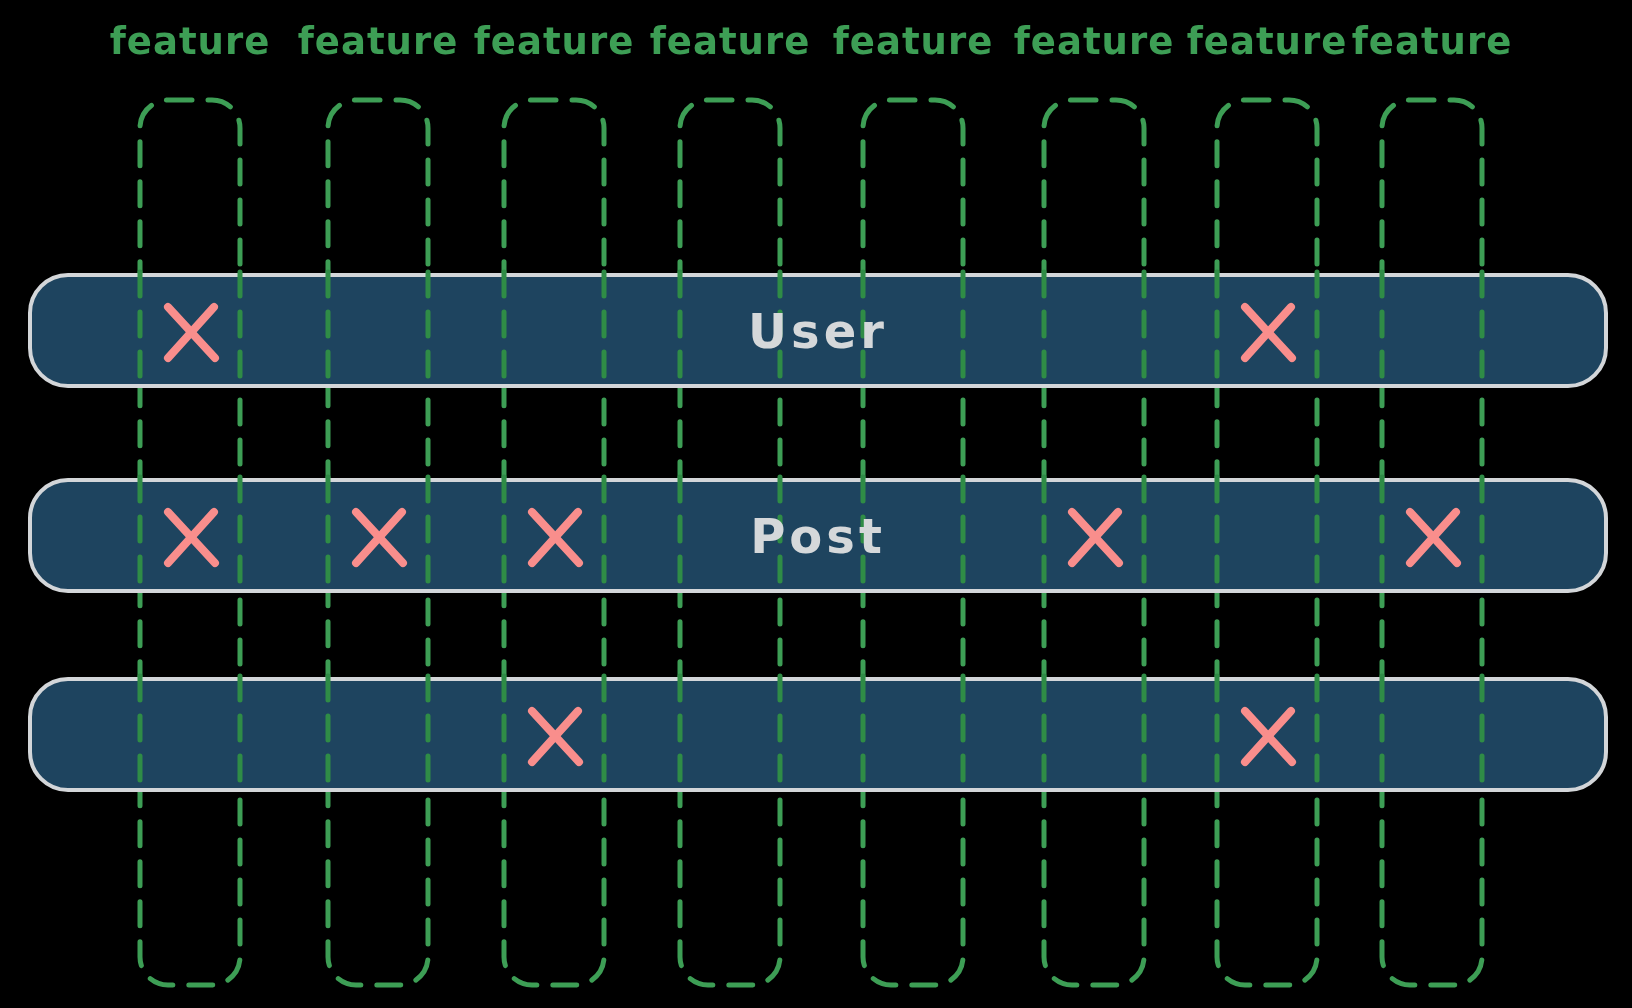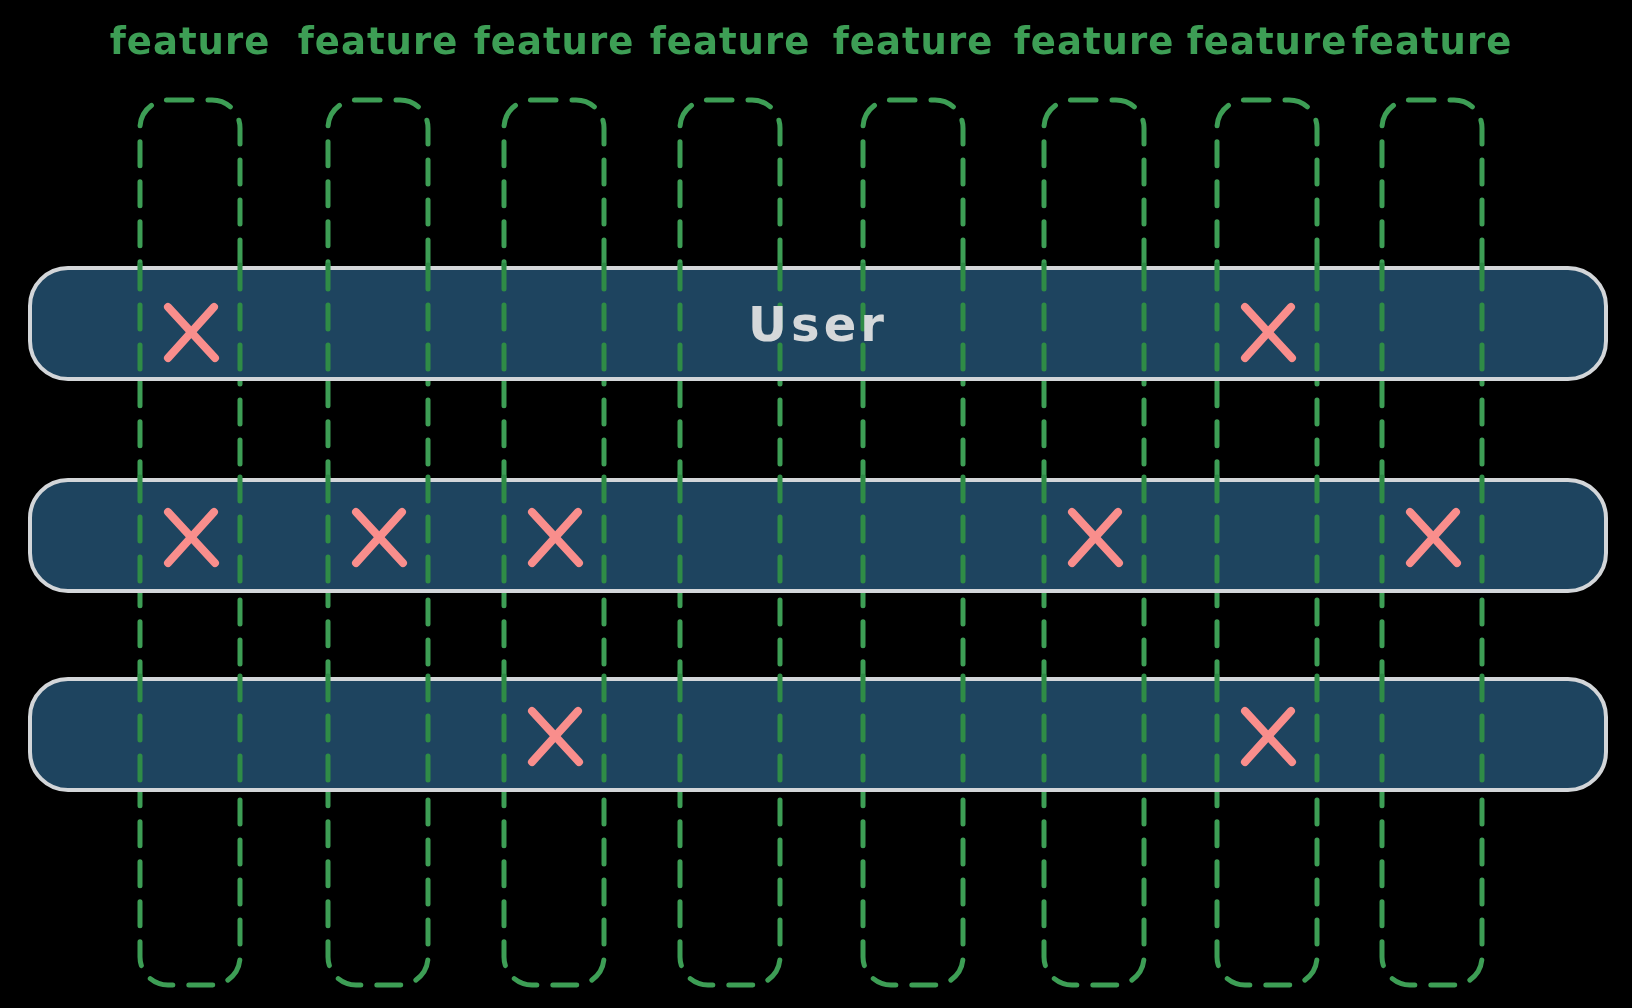--- a/index.html
+++ b/index.html
@@ -50,21 +50,21 @@
     width: 1580px;
     height: 115px;
     box-sizing: border-box;
     background: var(--bar-fill, #1e445f);
     border: 4px solid var(--bar-border, #d3d6d9);
     border-radius: 40px;
     display: flex;
     align-items: center;
     justify-content: center;
   }
-  .bar-top-user    { top: 266px; }
+  .bar-top-user    { top: 273px; }
   .bar-top-post    { top: 478px; }
   .bar-top-comment { top: 677px; }
   .bar-dashes {
     position: absolute;
     left: 0; top: 0;
     width: 1572px;
     height: 107px;
     overflow: visible;
   }
   .overlay-dash {
@@ -162,20 +162,21 @@
         <line x1="748" x2="748" y1="-5" y2="112" class="overlay-dash"></line>
         <line x1="831" x2="831" y1="-5" y2="112" class="overlay-dash"></line>
         <line x1="931" x2="931" y1="-5" y2="112" class="overlay-dash"></line>
         <line x1="1012" x2="1012" y1="-5" y2="112" class="overlay-dash"></line>
         <line x1="1112" x2="1112" y1="-5" y2="112" class="overlay-dash"></line>
         <line x1="1185" x2="1185" y1="-5" y2="112" class="overlay-dash"></line>
         <line x1="1285" x2="1285" y1="-5" y2="112" class="overlay-dash"></line>
         <line x1="1350" x2="1350" y1="-5" y2="112" class="overlay-dash"></line>
         <line x1="1450" x2="1450" y1="-5" y2="112" class="overlay-dash"></line>
       </svg>
+    <span class="bar-label">Post</span>
   </div>
 
   <div class="bar bar-top-comment">
     <svg class="bar-dashes">
         <line x1="108" x2="108" y1="-5" y2="112" class="overlay-dash"></line>
         <line x1="208" x2="208" y1="-5" y2="112" class="overlay-dash"></line>
         <line x1="296" x2="296" y1="-5" y2="112" class="overlay-dash"></line>
         <line x1="396" x2="396" y1="-5" y2="112" class="overlay-dash"></line>
         <line x1="472" x2="472" y1="-5" y2="112" class="overlay-dash"></line>
         <line x1="572" x2="572" y1="-5" y2="112" class="overlay-dash"></line>

